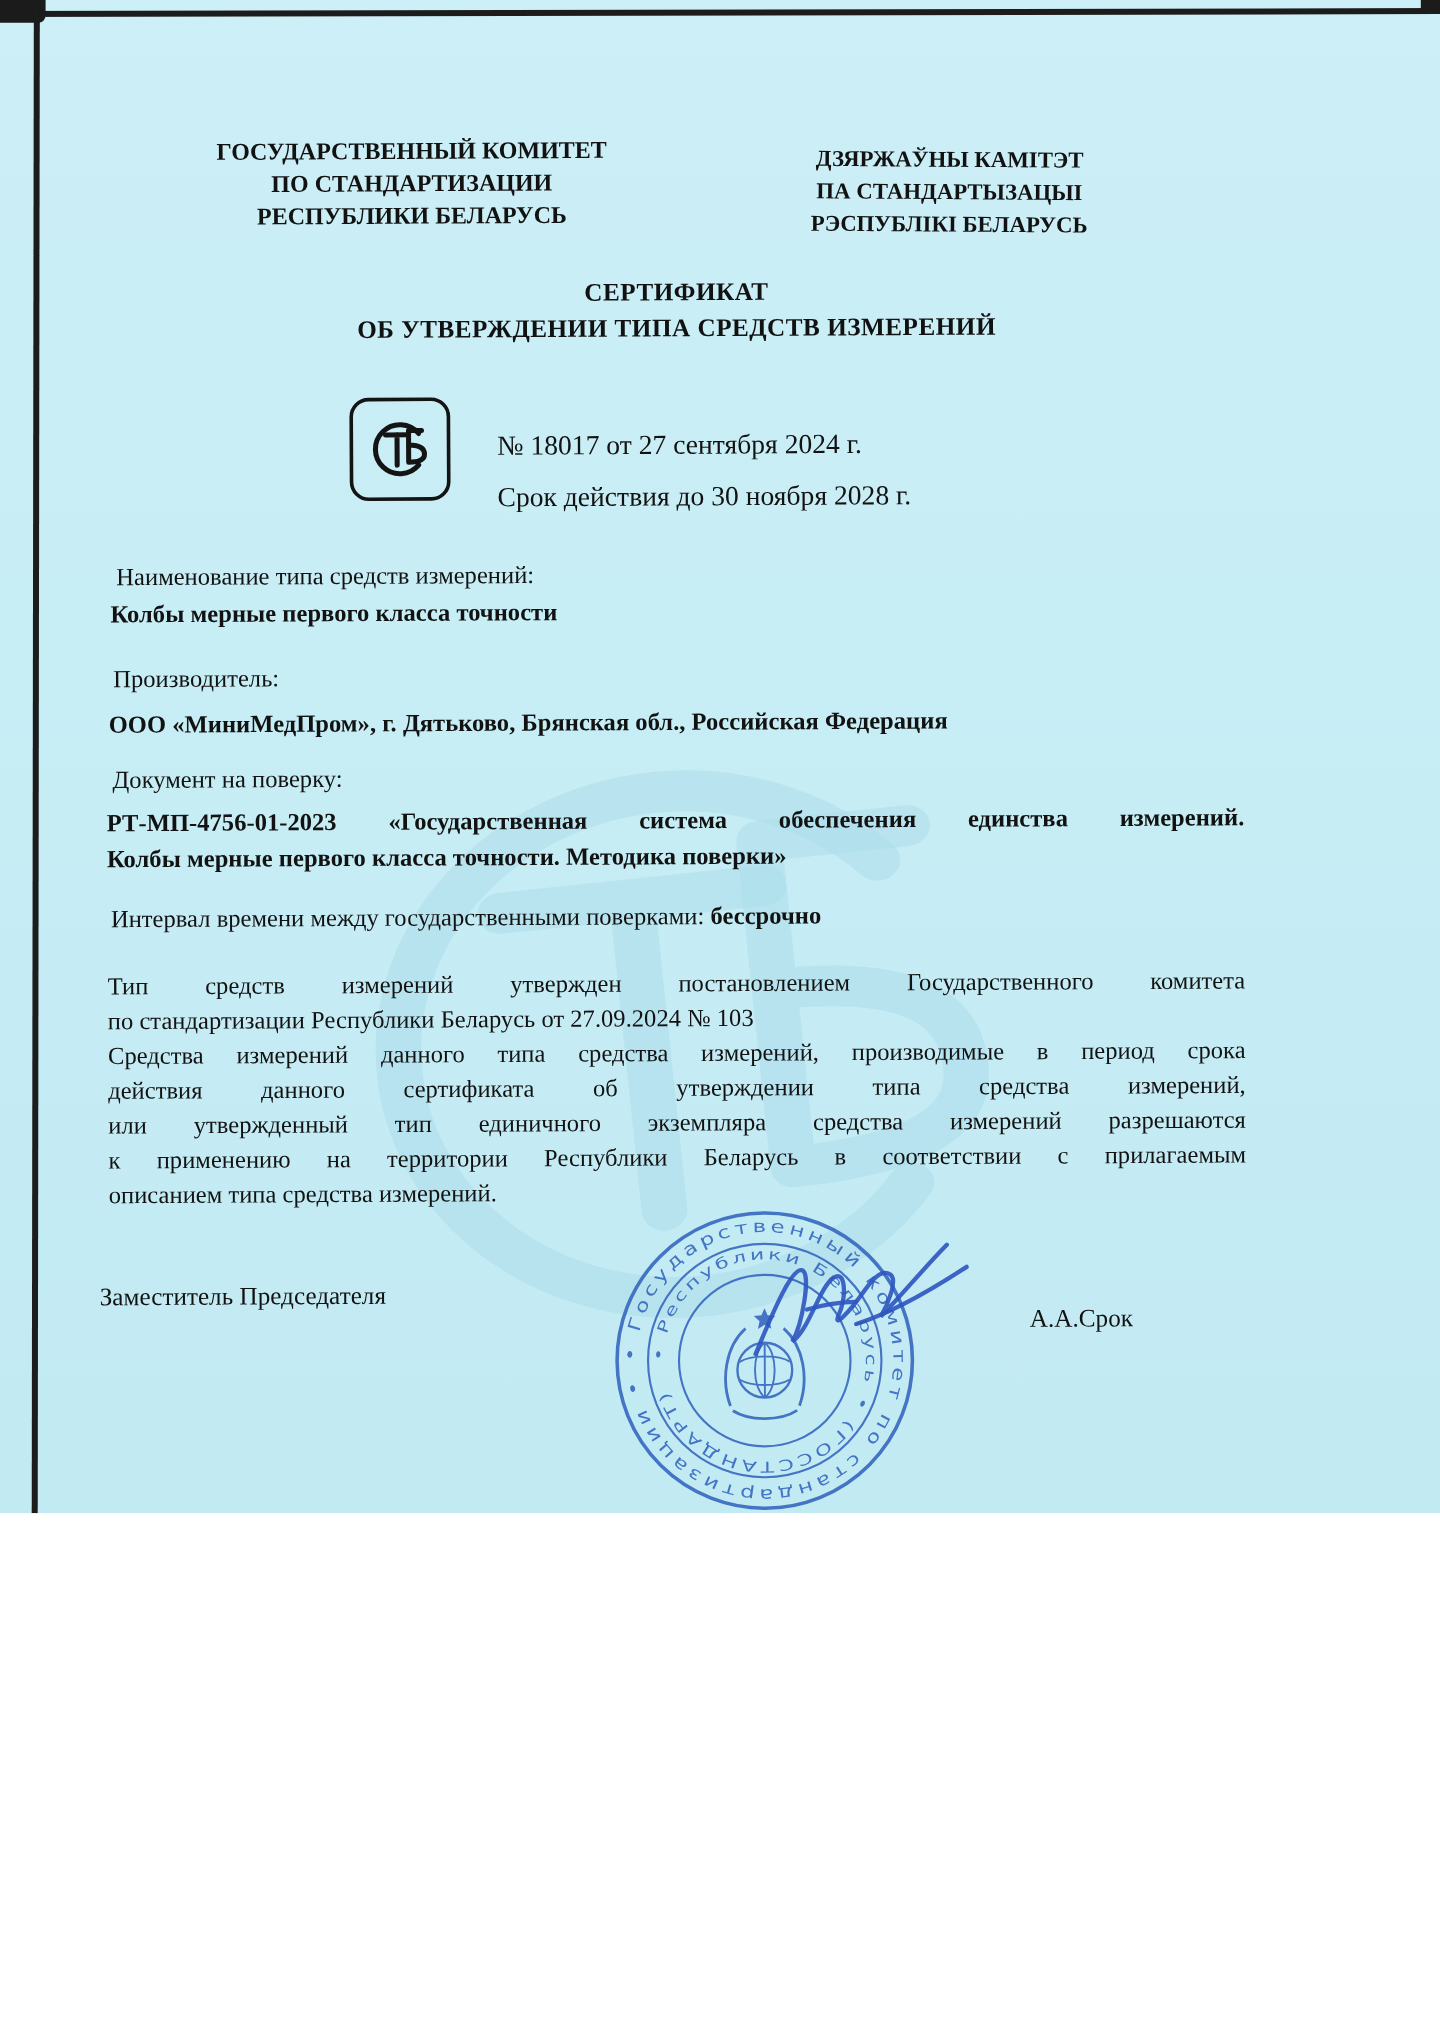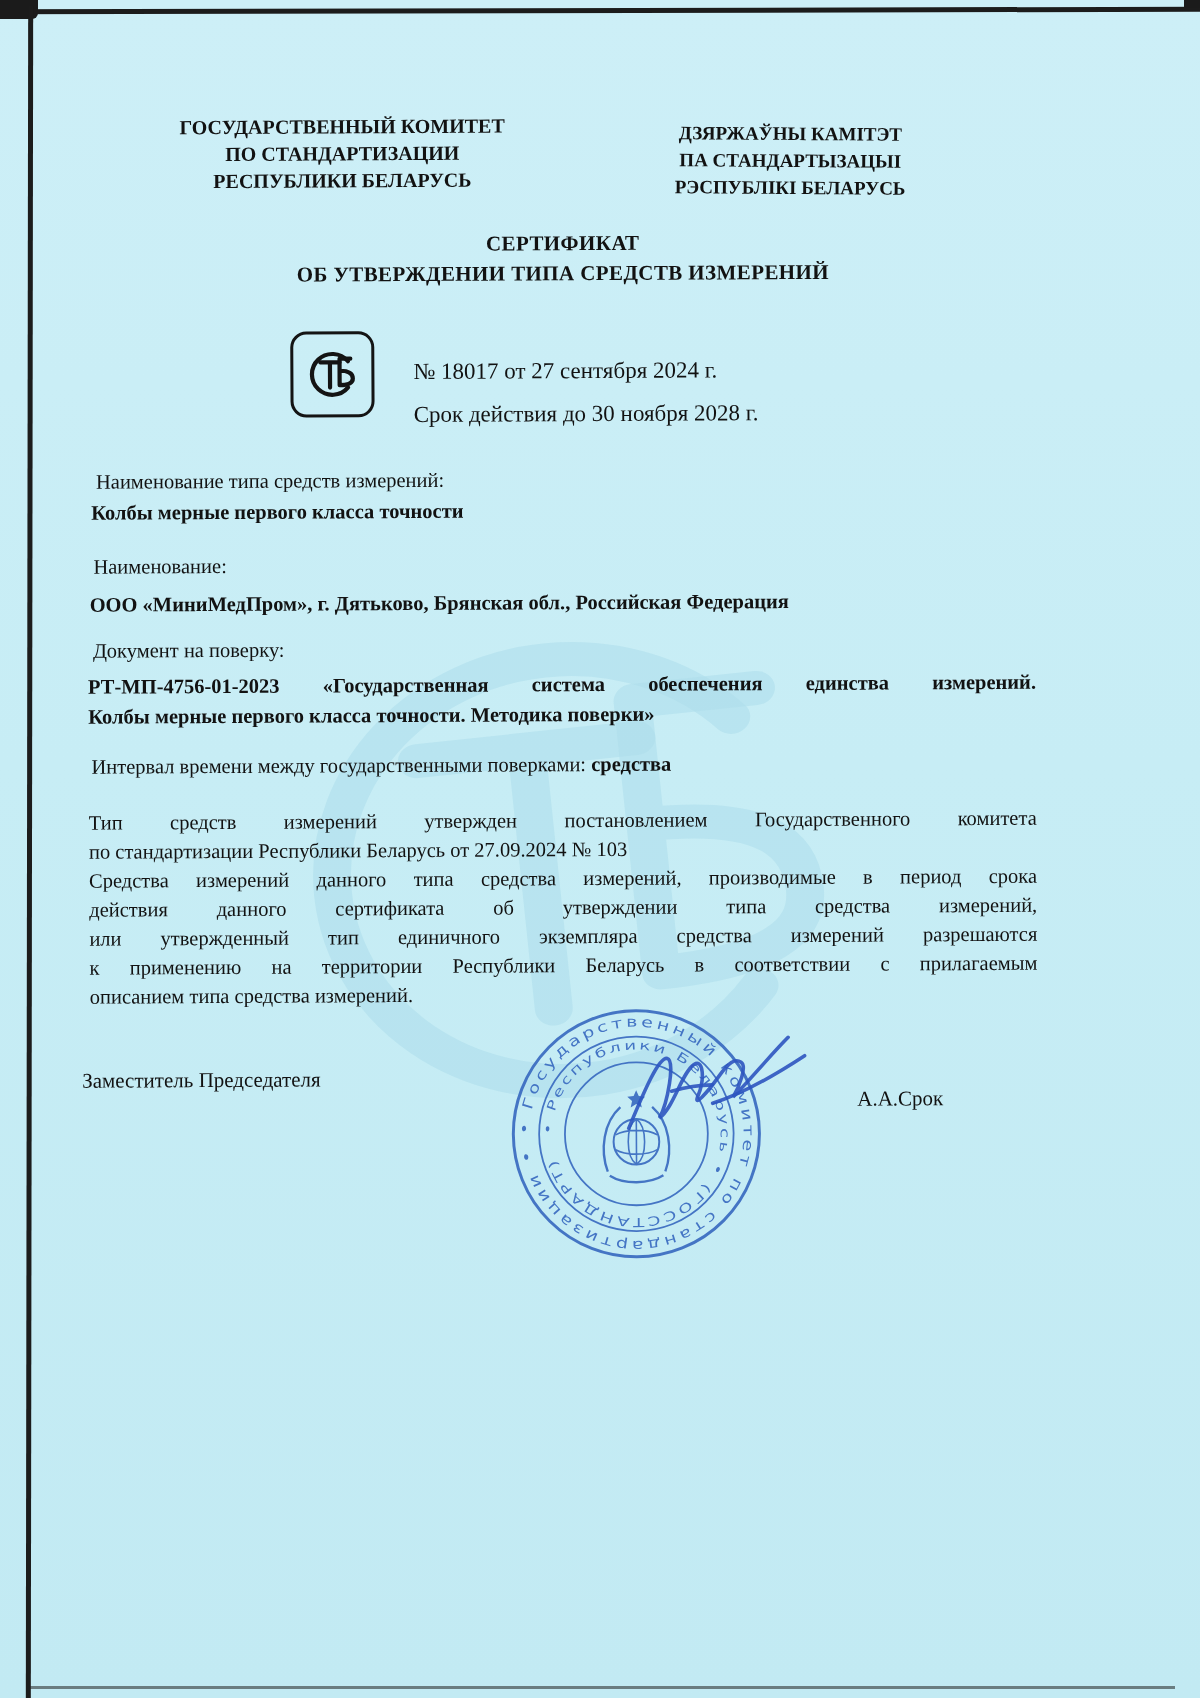--- a/index.html
+++ b/index.html
@@ -1,18 +1,18 @@
 <!DOCTYPE html>
 <html><head>
 <meta charset="utf-8">
 <style>
   html,body{margin:0;padding:0;}
   .page{
     position:relative;
-    width:1200px;height:1698px;
+    width:1200px;height:1261px;
     background:linear-gradient(180deg,#cdeff7 0%,#c7edf5 45%,#c2eaf3 100%);
     overflow:hidden;
     font-family:"Liberation Serif","DejaVu Serif",serif;
     color:#121212;
   }
   .abs{position:absolute;}
   .content{position:absolute;inset:0;transform:rotate(-0.3deg);transform-origin:50% 40%;}
   
   .scan-top{top:8px;left:0;width:100%;height:5px;background:#1c1c1c;transform:rotate(-0.12deg);}
   .scan-corner{top:0;left:0;width:38px;height:19px;background:#1b1b1b;border-bottom-right-radius:6px;}
@@ -98,31 +98,31 @@
     </div>
 
     <div class="abs cert-lines">
       <div>№ 18017 от 27 сентября 2024 г.</div>
       <div>Срок действия до 30 ноября 2028 г.</div>
     </div>
 
     <div class="abs f name-label">Наименование типа средств измерений:</div>
     <div class="abs f b name-value">Колбы мерные первого класса точности</div>
 
-    <div class="abs f man-label">Наименование:</div>
+    <div class="abs f man-label">Производитель:</div>
     <div class="abs f b man-value">ООО «МиниМедПром», г. Дятьково, Брянская обл., Российская Федерация</div>
 
     <div class="abs f doc-label">Документ на поверку:</div>
     <div class="abs f b doc-value">
       <div class="jline">РТ-МП-4756-01-2023 «Государственная система обеспечения единства измерений.</div>
       <div class="lastline">Колбы мерные первого класса точности. Методика поверки»</div>
     </div>
 
     <div class="abs f interval">
-      <span>Интервал времени между государственными поверками: </span><span class="b">средства</span>
+      <span>Интервал времени между государственными поверками: </span><span class="b">бессрочно</span>
     </div>
 
     <div class="abs f para1">
       <div class="jline">Тип средств измерений утвержден постановлением Государственного комитета</div>
       <div class="lastline">по стандартизации Республики Беларусь от 27.09.2024 № 103</div>
     </div>
     <div class="abs f para2">
       <div class="jline">Средства измерений данного типа средства измерений, производимые в период срока</div>
       <div class="jline">действия данного сертификата об утверждении типа средства измерений,</div>
       <div class="jline">или утвержденный тип единичного экземпляра средства измерений разрешаются</div>

